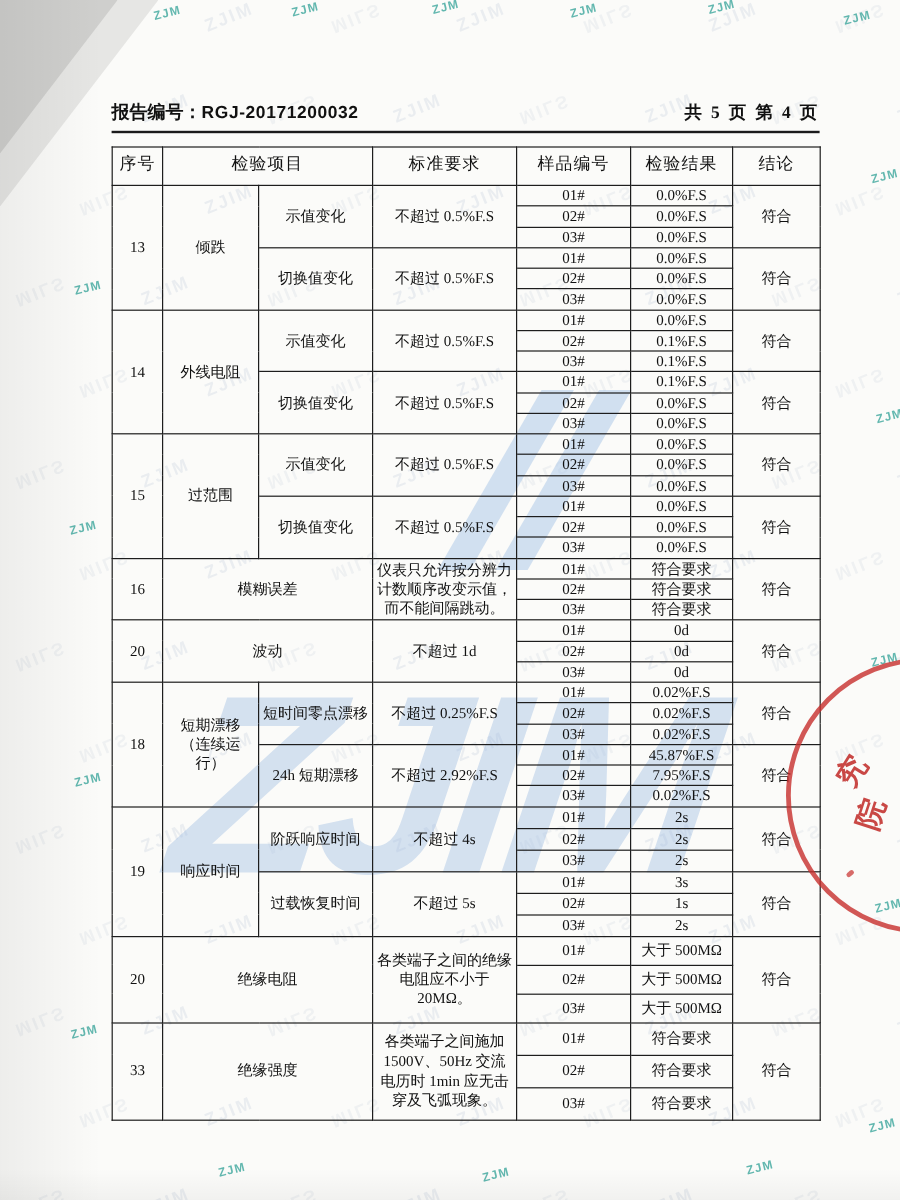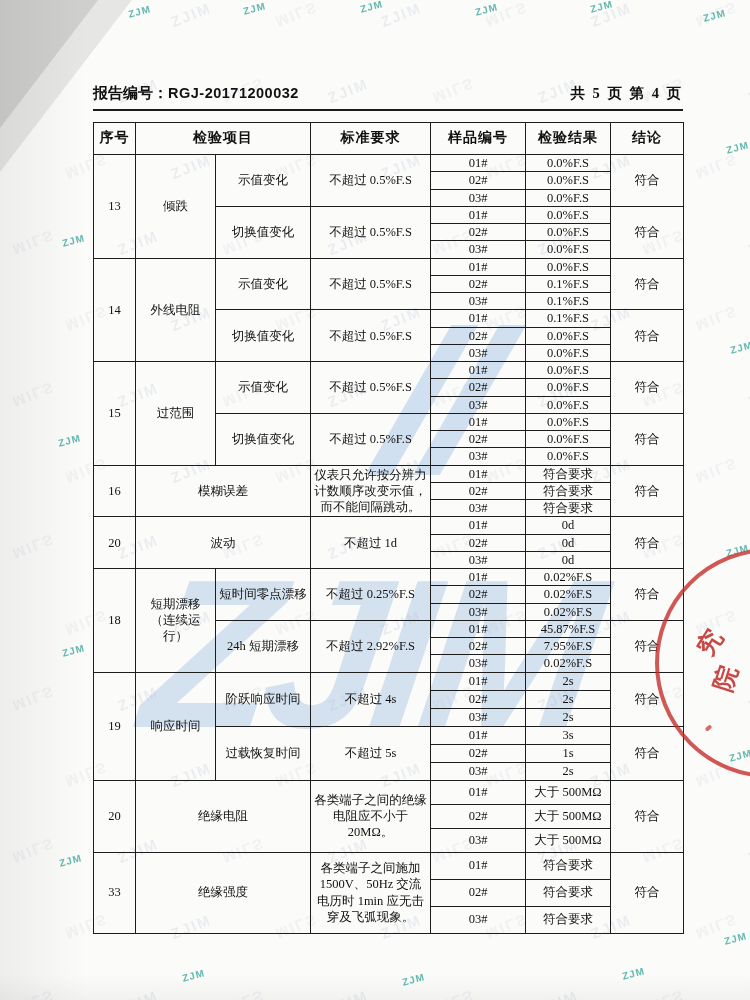--- a/index.html
+++ b/index.html
@@ -21,21 +21,21 @@
 
   
   .report-line{position:absolute;left:93px;top:84px;width:590px;display:flex;justify-content:space-between;align-items:flex-end;border-bottom:2px solid #1b1b1b;padding-bottom:6px;}
   .report-left{font-weight:bold;font-size:15px;}
   .report-no{font-family:"Liberation Sans",sans-serif;font-weight:bold;font-size:14.5px;letter-spacing:0.5px;}
   .pagination{font-weight:bold;font-size:14.5px;letter-spacing:2px;}
 
   
   table.report{position:absolute;left:93px;top:122px;width:590px;border-collapse:collapse;table-layout:fixed;background:transparent;}
   table.report td,table.report th{border:1.5px solid #1d1d1d;padding:0 3px;font-size:12.5px;line-height:1.3;text-align:center;vertical-align:middle;overflow:hidden;}
-  table.report th{font-size:14px;font-weight:bold;height:31px;letter-spacing:1px;}
+  table.report th{font-size:14px;font-weight:normal;height:31px;letter-spacing:1px;}
   td.left{text-align:left;padding-left:6px;}
   tbody.h16 tr{height:16px;} tbody.h17 tr{height:17px;} tbody.h18 tr{height:18px;}
   tbody.h24 tr{height:24px;} tbody.h27 tr{height:27px;}
 
   
   .seal{position:absolute;left:655px;top:548px;width:230px;height:230px;pointer-events:none;}
   .seal-ring{position:absolute;inset:0;border:4px solid rgba(199,46,44,0.8);border-radius:50%;}
   .seal-char{position:absolute;font-weight:bold;color:rgba(192,40,38,0.85);font-size:25px;}
   .seal-dot{position:absolute;width:7px;height:4px;background:rgba(199,46,44,0.7);border-radius:2px;}
 </style>

